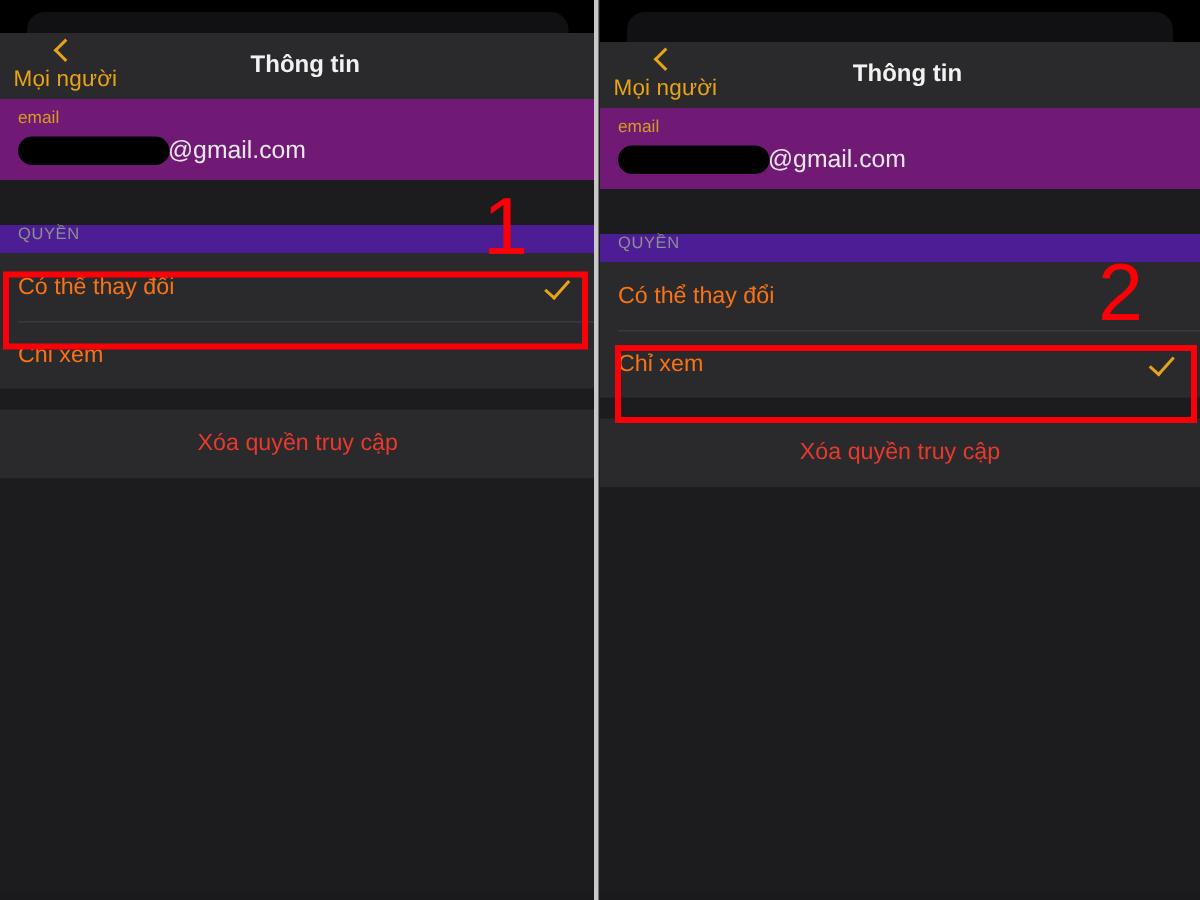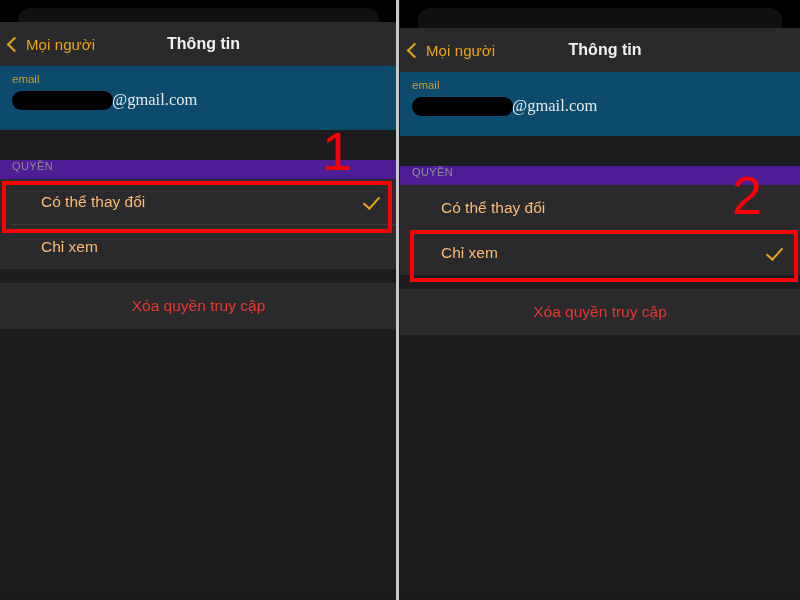--- a/index.html
+++ b/index.html
@@ -72,20 +72,21 @@
     align-items: center;
     z-index: 5;
   }
   .nav-back {
     display: flex;
     align-items: center;
     gap: 5px;
     padding-left: 9px;
     color: #e8a317;
     cursor: pointer;
+    flex-direction: column;
   }
   .chevron-left {
     display: inline-block;
     width: 9px;
     height: 9px;
     border-left: 2.6px solid #e8a317;
     border-bottom: 2.6px solid #e8a317;
     transform: rotate(45deg);
     margin-right: 1px;
   }
@@ -101,22 +102,22 @@
     text-align: center;
     font-size: 16px;
     font-weight: bold;
     color: #f2f2f2;
     pointer-events: none;
     padding-left: 10px;
   }
 
   
   .email-block {
-    background: #0c4a6e;
-    padding: 7px 0 20px 12px;
+    background: #701a75;
+    padding: 7px 0 10px 12px;
   }
   .email-label {
     color: #d79b23;
     font-size: 11.5px;
     margin-bottom: 5px;
   }
   .email-value-row {
     display: flex;
     align-items: center;
     height: 20px;
@@ -126,21 +127,20 @@
     height: 19px;
     background: #000000;
     border-radius: 10px;
     flex: none;
   }
   .email-domain {
     color: #e9e9e9;
     font-size: 16.5px;
     line-height: 1;
     margin-left: -1px;
-    font-family: Liberation Serif, serif;
   }
 
   
   .group-gap {
     background: #1c1c1e;
     height: 30px;
   }
   .section-header {
     background: #4c1d95;
     color: #8e8e93;
@@ -165,23 +165,22 @@
     content: "";
     position: absolute;
     left: 12px;
     right: 0;
     top: 0;
     height: 1px;
     background: #3a3a3c;
   }
   .row-label {
     flex: 1;
-    color: #fdba74;
+    color: #f97316;
     font-size: 15.5px;
-    margin-left: 29px;
   }
   .checkmark {
     width: 20px;
     height: 20px;
     position: relative;
     flex: none;
   }
   .checkmark::after {
     content: "";
     position: absolute;

